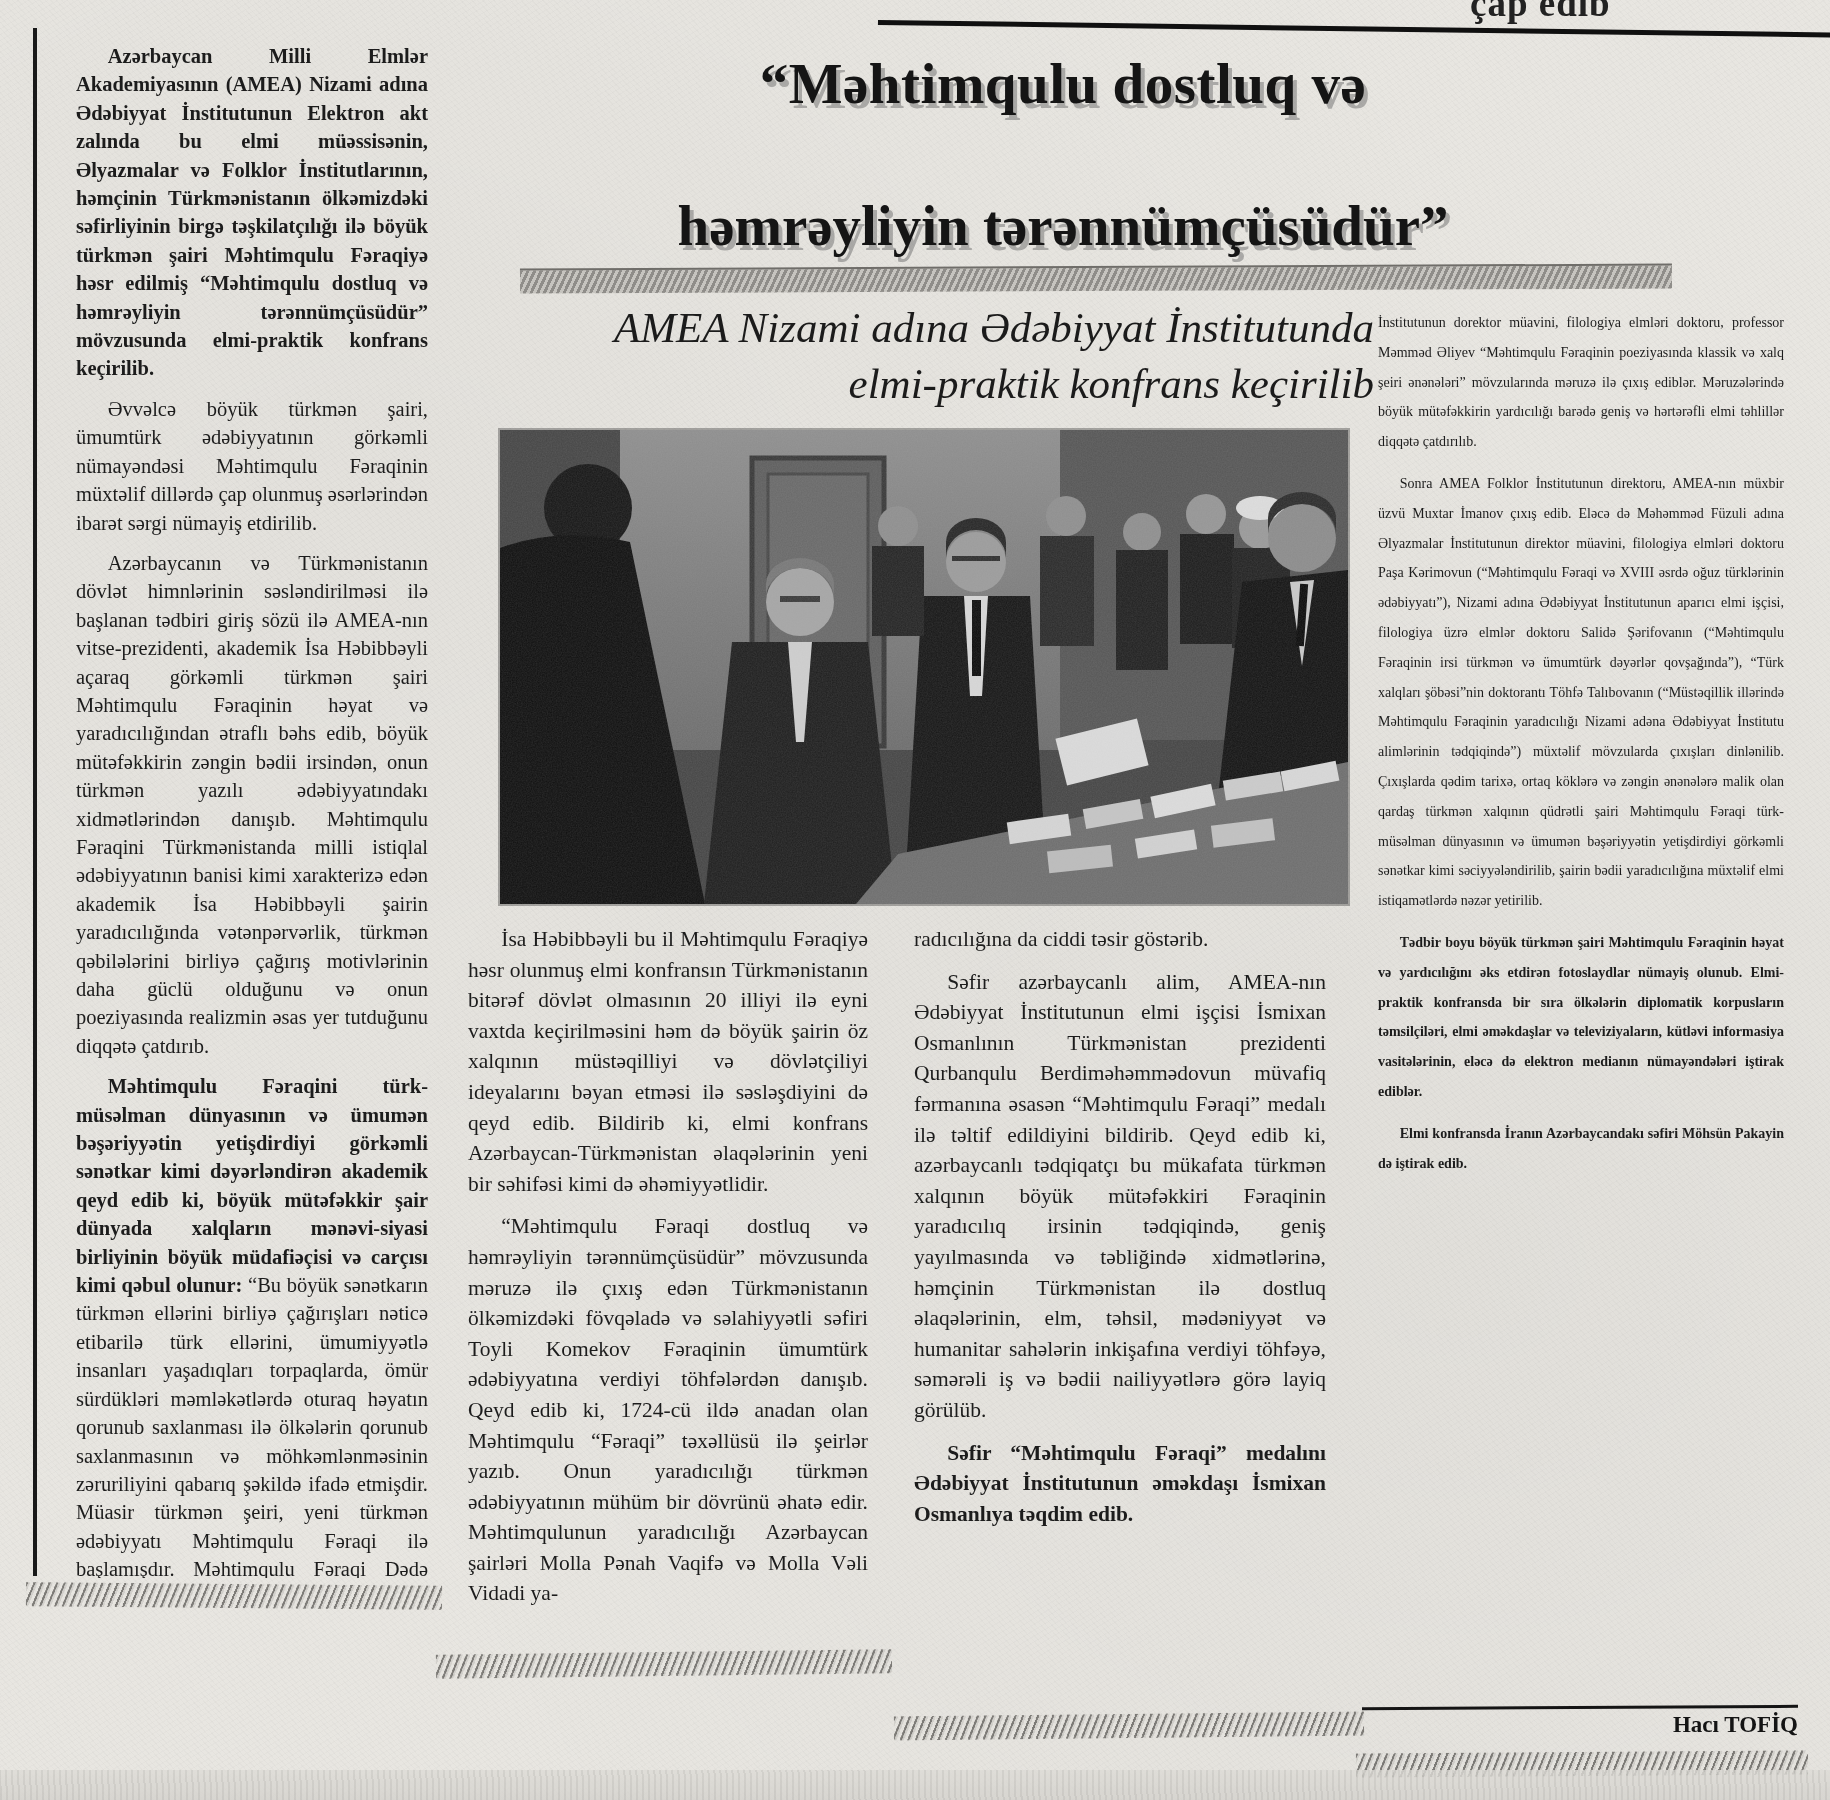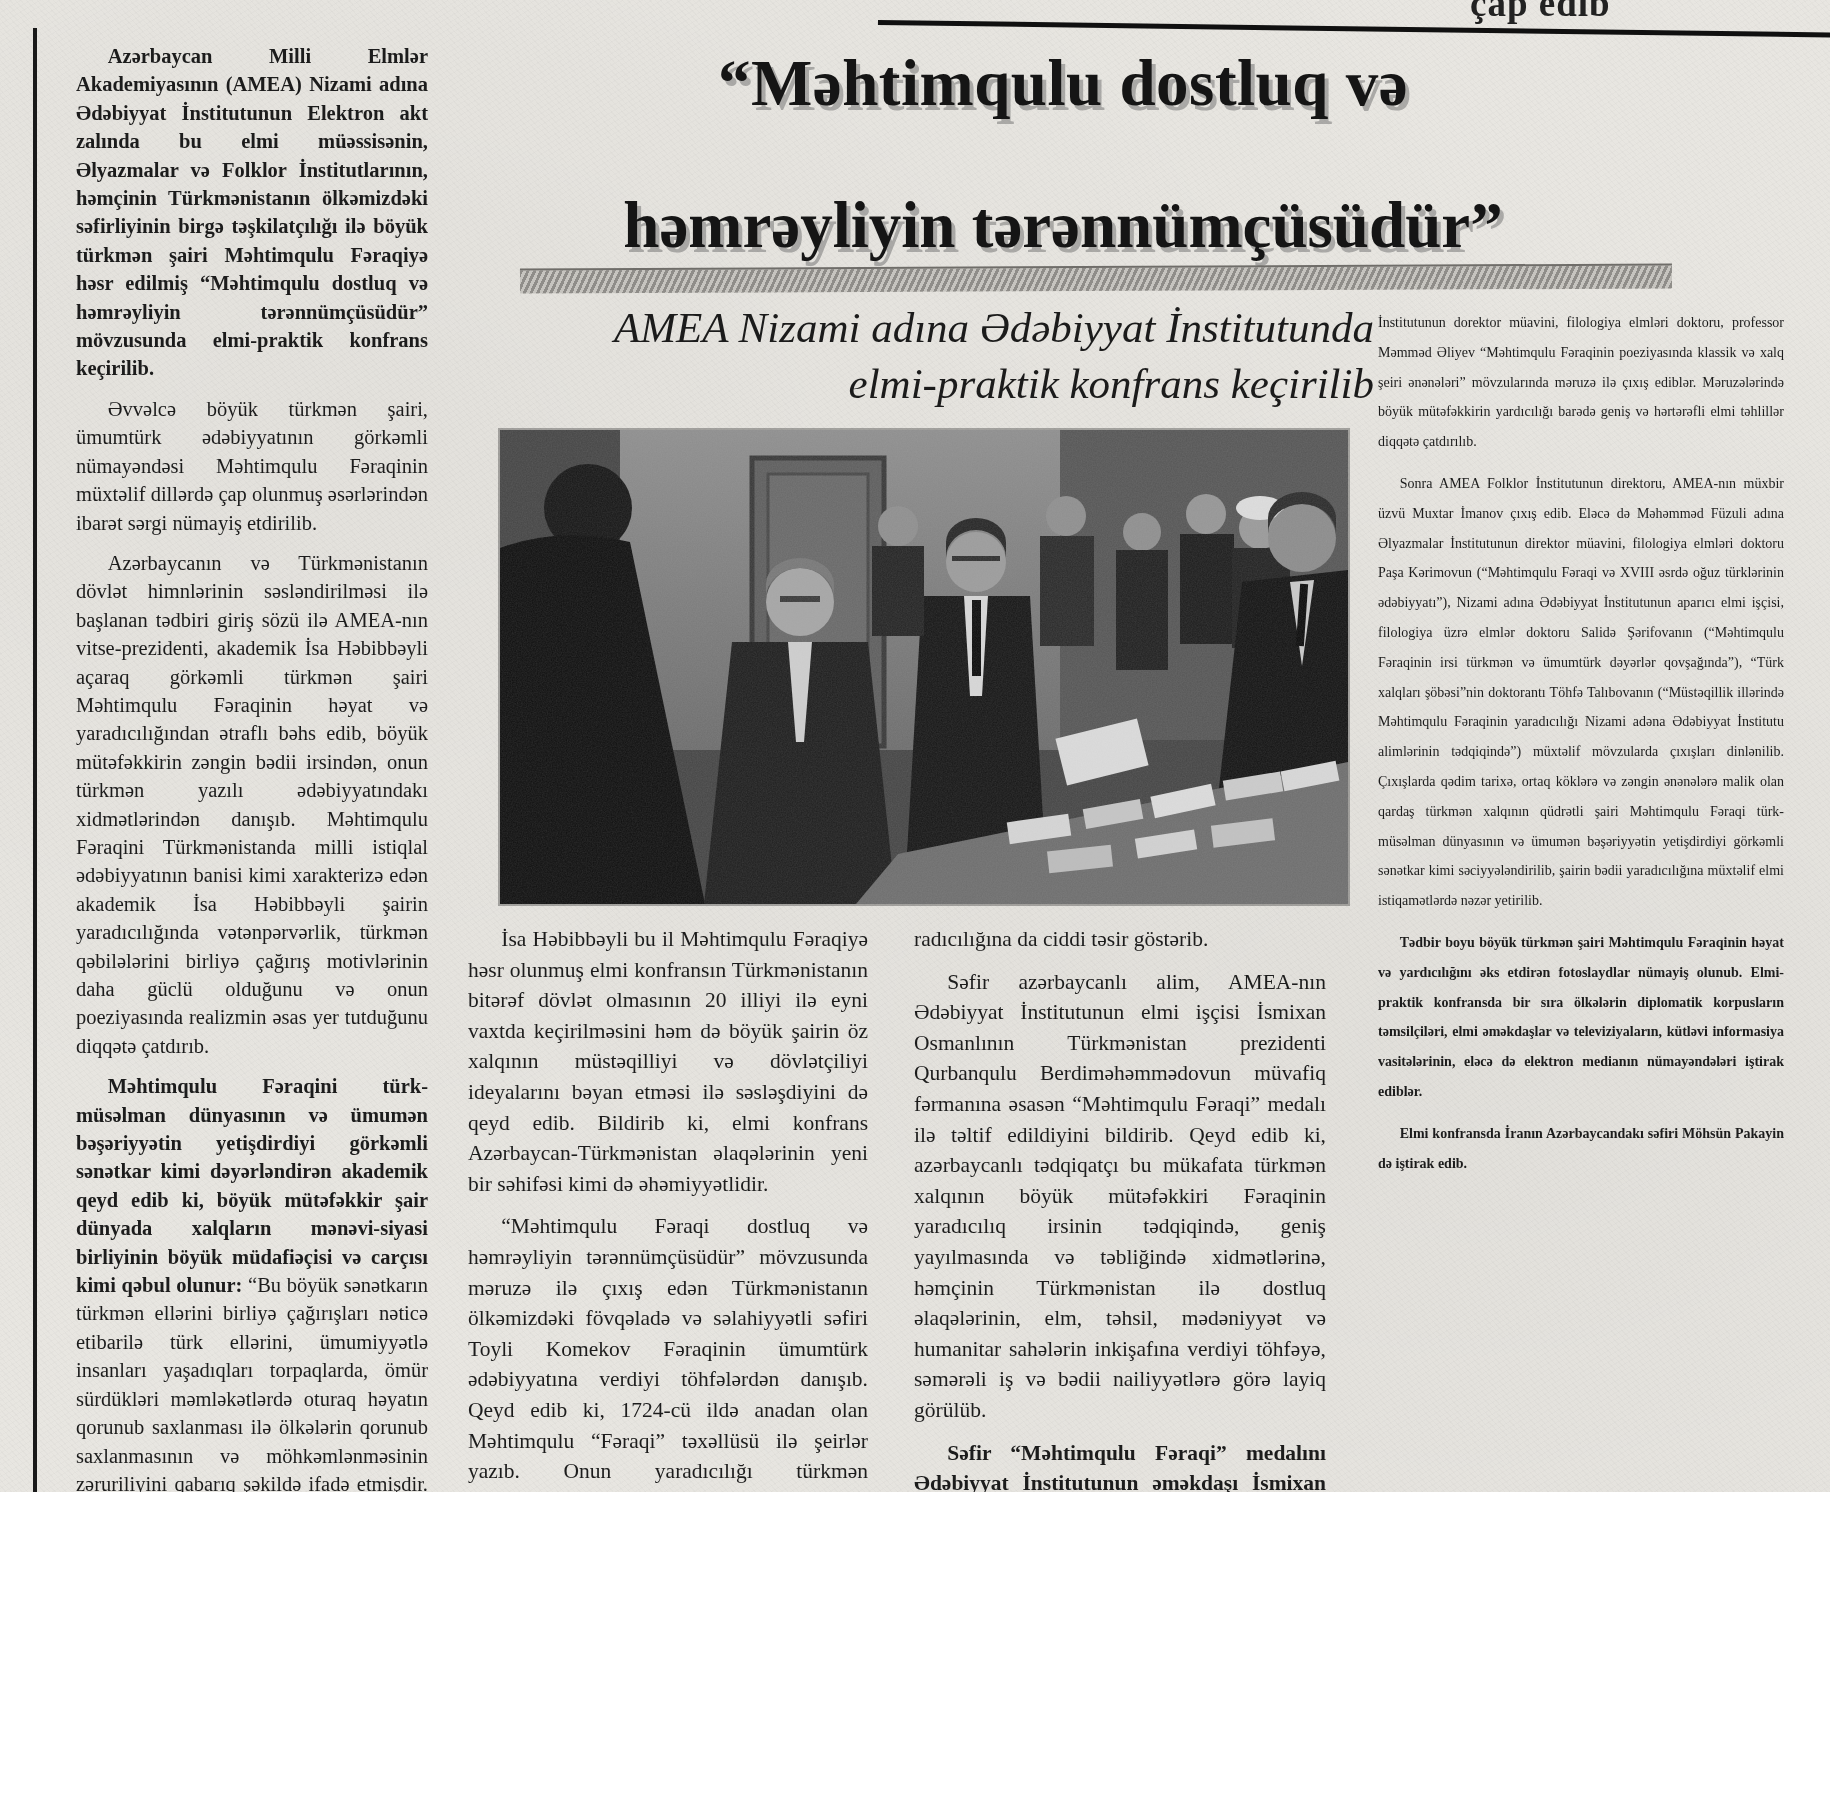--- a/index.html
+++ b/index.html
@@ -1,34 +1,34 @@
 <!DOCTYPE html>
 <html><head>
 <meta charset="utf-8">
 <style>
   html,body{margin:0;padding:0;}
   .page{
-    position:relative; width:1830px; height:1492px; overflow:hidden;
+    position:relative; width:1830px; height:1800px; overflow:hidden;
     background:
       radial-gradient(ellipse at 20% 30%, rgba(0,0,0,0.025), transparent 60%),
       radial-gradient(ellipse at 80% 70%, rgba(0,0,0,0.03), transparent 55%),
       #e8e6e1;
     font-family:"Liberation Serif","DejaVu Serif",serif;
     color:#1c1c1c;
   }
   .grain{position:absolute;inset:0;pointer-events:none;
     background-image:repeating-linear-gradient(47deg,rgba(0,0,0,.018) 0 1px,transparent 1px 4px),
                      repeating-linear-gradient(-31deg,rgba(0,0,0,.015) 0 1px,transparent 1px 5px);}
   .vrule{position:absolute;left:33px;top:28px;width:4px;height:1548px;background:#191919;}
   .top-rule{position:absolute;left:878px;top:20px;width:960px;height:5px;background:#101010;
     transform:rotate(0.75deg);transform-origin:left top;}
   .top-fragment{position:absolute;left:1470px;top:-18px;width:350px;font-weight:bold;
     font-size:37px;letter-spacing:1px;color:#222;}
   .headline{position:absolute;left:468px;top:34px;width:1190px;text-align:center;
-    font-weight:bold;font-size:65px;line-height:99px;letter-spacing:0.5px;color:#151515;
+    font-weight:bold;font-size:57px;line-height:99px;letter-spacing:0.5px;color:#151515;
     text-shadow:4px 5px 0 rgba(110,110,110,0.5);}
   .headline .hl2{letter-spacing:0;margin-top:43px;}
   .graybar{position:absolute;left:520px;top:266px;width:1152px;height:23px;
     background:repeating-linear-gradient(115deg,#8f8d89 0 3px,#c6c4bf 3px 6px);
     border-top:2px solid #6f6d69;transform:rotate(-0.25deg);}
   .subhead{position:absolute;left:436px;top:300px;width:938px;text-align:right;
     font-style:italic;font-size:43px;line-height:56px;color:#1b1b1b;}
   .photo{position:absolute;left:500px;top:430px;width:848px;height:474px;
     box-shadow:0 0 0 2px rgba(40,40,40,0.35);}
   .col{position:absolute;text-align:justify;overflow:hidden;}

